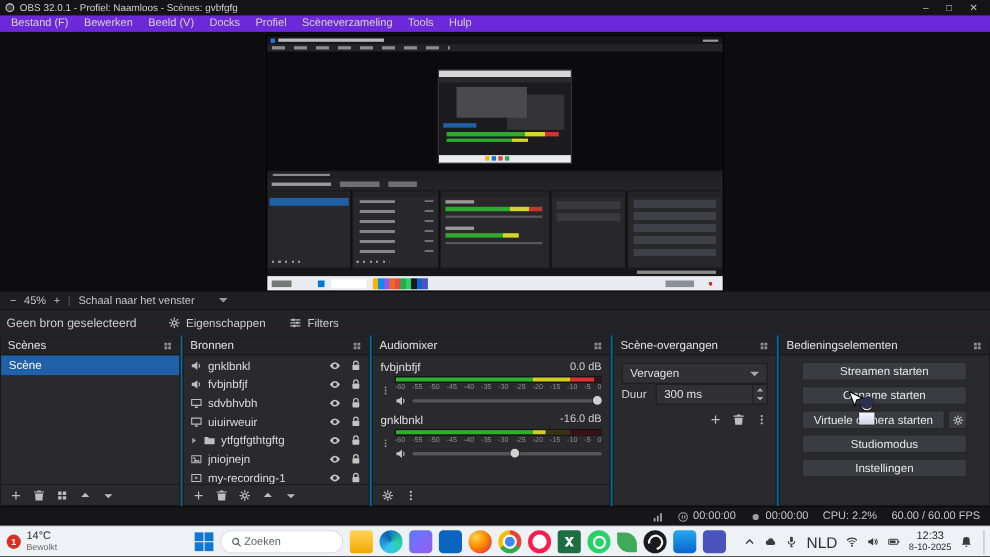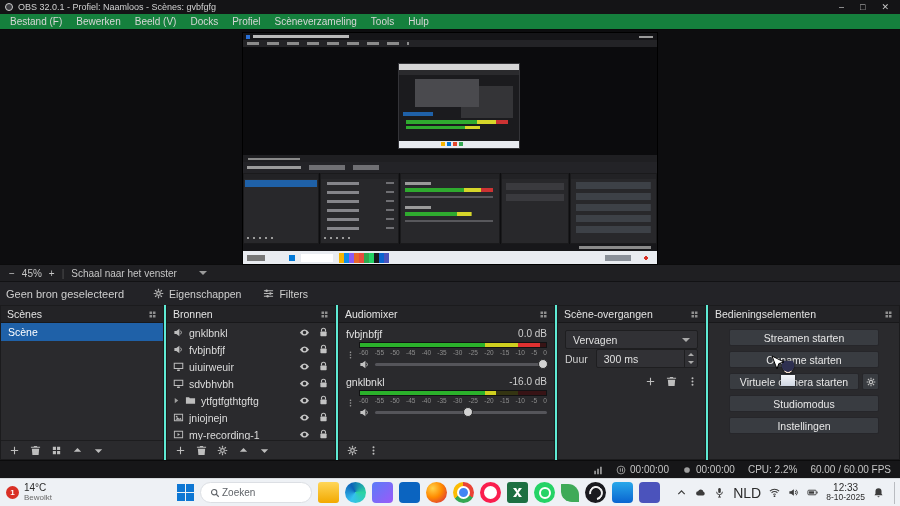--- a/index.html
+++ b/index.html
@@ -9,21 +9,21 @@
   .ic{display:inline-block;vertical-align:middle;fill:currentColor}
 
   
   .titlebar{height:14px;background:#141416;display:flex;align-items:center;gap:5px;padding:0 5px;flex:none}
   .obs-logo{width:8px;height:8px;border-radius:50%;background:#3b3b40;border:1.5px solid #cfcfcf;flex:none}
   .titlebar .t{font-size:9px;color:#d2d2d2;white-space:nowrap}
   .win-btns{margin-left:auto;display:flex;gap:16px;padding-right:6px;color:#c8c8c8;font-size:9px}
   .win-btns span{cursor:default;line-height:14px}
 
   
-  .menubar{height:16px;background:#15803d;display:flex;align-items:center;padding:0 3px;border-bottom:1px solid #0b0b0c;flex:none}
+  .menubar{height:16px;background:#6d28d9;display:flex;align-items:center;padding:0 3px;border-bottom:1px solid #0b0b0c;flex:none}
   .menu-item{font-size:10px;color:#d6d6d6;padding:0 7px;line-height:16px;white-space:nowrap}
 
   
   .preview{height:234px;flex:none;position:relative;background:#0d0d0f}
   .capture{position:absolute;left:243px;top:3px;width:414px;height:231px;background:#151517;box-shadow:0 0 0 1px #000}
   .c-title{height:7px;background:#151518;background-image:linear-gradient(#2a6fd4,#2a6fd4),linear-gradient(#b9b9b9,#b9b9b9),linear-gradient(#9a9a9a,#9a9a9a);background-repeat:no-repeat;background-position:3px center,10px center,right 4px center;background-size:4px 4px,96px 3px,14px 2px}
   .c-menu{height:7px;background:#232326;background-image:repeating-linear-gradient(90deg,#8b8b8b 0 12px,transparent 12px 20px);background-repeat:no-repeat;background-position:4px center;background-size:162px 3px}
   .c-preview{height:108px;background:#0b0b0d;position:relative}
   .c2{position:absolute;left:155px;top:16px;width:122px;height:86px;background:#1b1b1e;border:1px solid #343438;
       background-image:
@@ -68,21 +68,21 @@
   .tri-d{width:0;height:0;border-left:4px solid transparent;border-right:4px solid transparent;border-top:4px solid #9a9a9a}
 
   
   .selbar{height:24px;flex:none;background:#232327;border-top:1px solid #121214;display:flex;align-items:center;padding:0 6px;font-size:11px;color:#cfcfcf}
   .sel-status{margin-right:22px}
   .flatbtn{display:flex;align-items:center;gap:5px;color:#cfcfcf;padding:2px 7px;border-radius:2px;font-size:10.5px}
   .flatbtn + .flatbtn{margin-left:8px}
   .flatbtn .ic{width:11px;height:11px;color:#b8b8b8}
 
   
-  .docks{height:155px;flex:none;display:flex;gap:2px;background:#5eead4}
+  .docks{height:155px;flex:none;display:flex;gap:2px;background:#0369a1}
   .dock{background:#2a2a2d;border:1px solid #1b1b1d;display:flex;flex-direction:column;overflow:hidden}
   .dk-scenes{width:164px}.dk-sources{width:170px}.dk-mixer{width:217px}.dk-trans{width:149px}.dk-ctrl{width:192px}
   .dock-h{height:17px;flex:none;background:#232326;border-bottom:1px solid #18181a;display:flex;align-items:center;padding:0 6px;font-size:10.5px;color:#e3e3e3}
   .dock-h .ic{margin-left:auto;width:9px;height:9px;color:#8f8f8f}
   .dock-body{flex:1;position:relative;overflow:hidden}
   .dock-foot{height:19px;flex:none;border-top:1px solid #1d1d1f;display:flex;align-items:center;gap:10px;padding:0 8px}
   .dock-foot .ic{width:11px;height:11px;color:#bdbdbd}
 
   .scene-row{height:18px;display:flex;align-items:center;padding:0 7px;font-size:10.5px;color:#fff;background:#1f61a8}
 
@@ -438,35 +438,35 @@
               </svg>
               <svg class="ic">
                 <use href="#i-lock"></use>
               </svg>
             </span>
         </div>
         <div class="src-row">
           <svg class="ic">
               <use href="#i-display"></use>
             </svg>
+          <span class="src-label">sdvbhvbh</span>
+          <span class="row-icons">
+              <svg class="ic">
+                <use href="#i-eye"></use>
+              </svg>
+              <svg class="ic">
+                <use href="#i-lock"></use>
+              </svg>
+            </span>
+        </div>
+        <div class="src-row">
+          <svg class="ic">
+              <use href="#i-display"></use>
+            </svg>
           <span class="src-label">uiuirweuir</span>
-          <span class="row-icons">
-              <svg class="ic">
-                <use href="#i-eye"></use>
-              </svg>
-              <svg class="ic">
-                <use href="#i-lock"></use>
-              </svg>
-            </span>
-        </div>
-        <div class="src-row">
-          <svg class="ic">
-              <use href="#i-display"></use>
-            </svg>
-          <span class="src-label">sdvbhvbh</span>
           <span class="row-icons">
               <svg class="ic">
                 <use href="#i-eye"></use>
               </svg>
               <svg class="ic">
                 <use href="#i-lock"></use>
               </svg>
             </span>
         </div>
         <div class="src-row">

